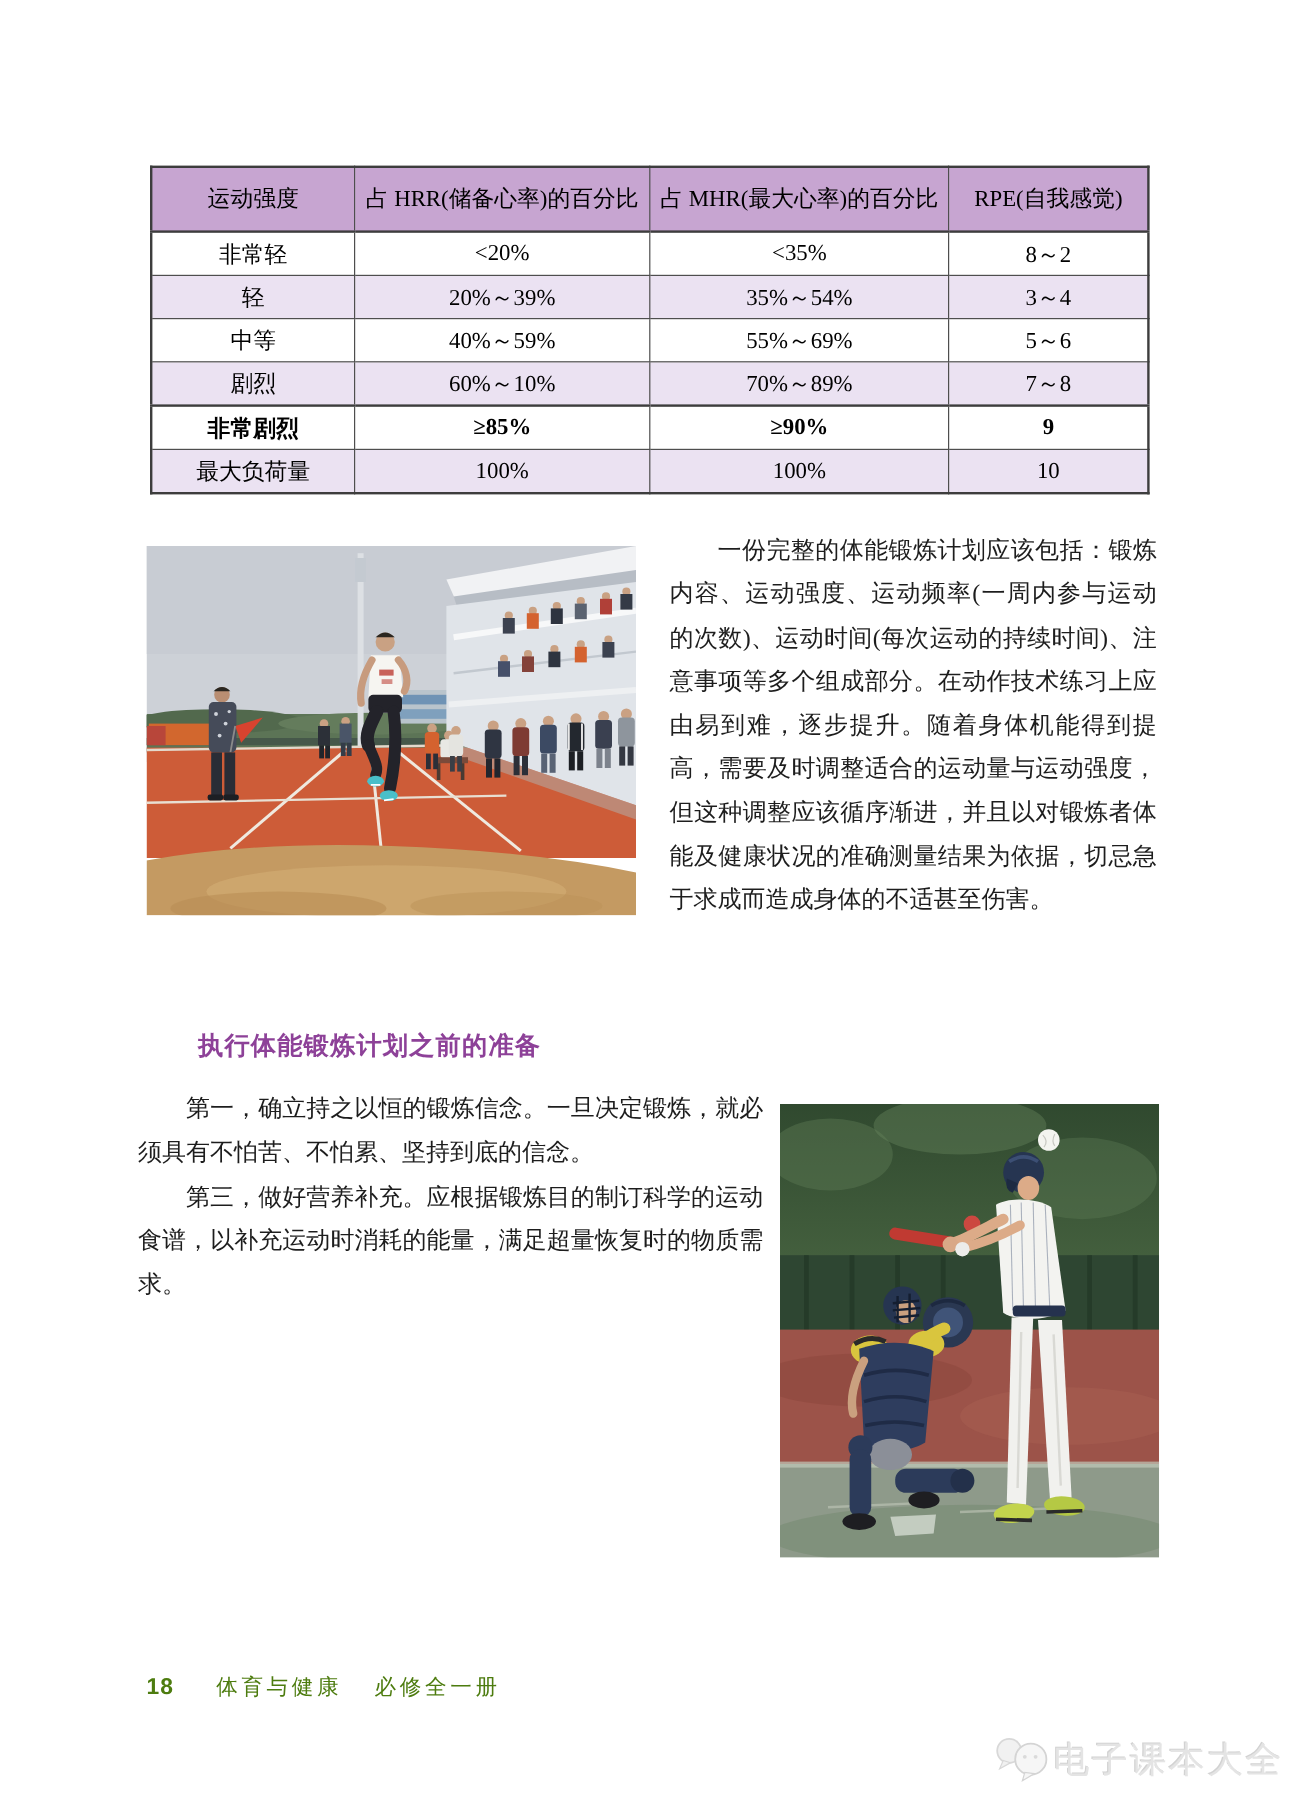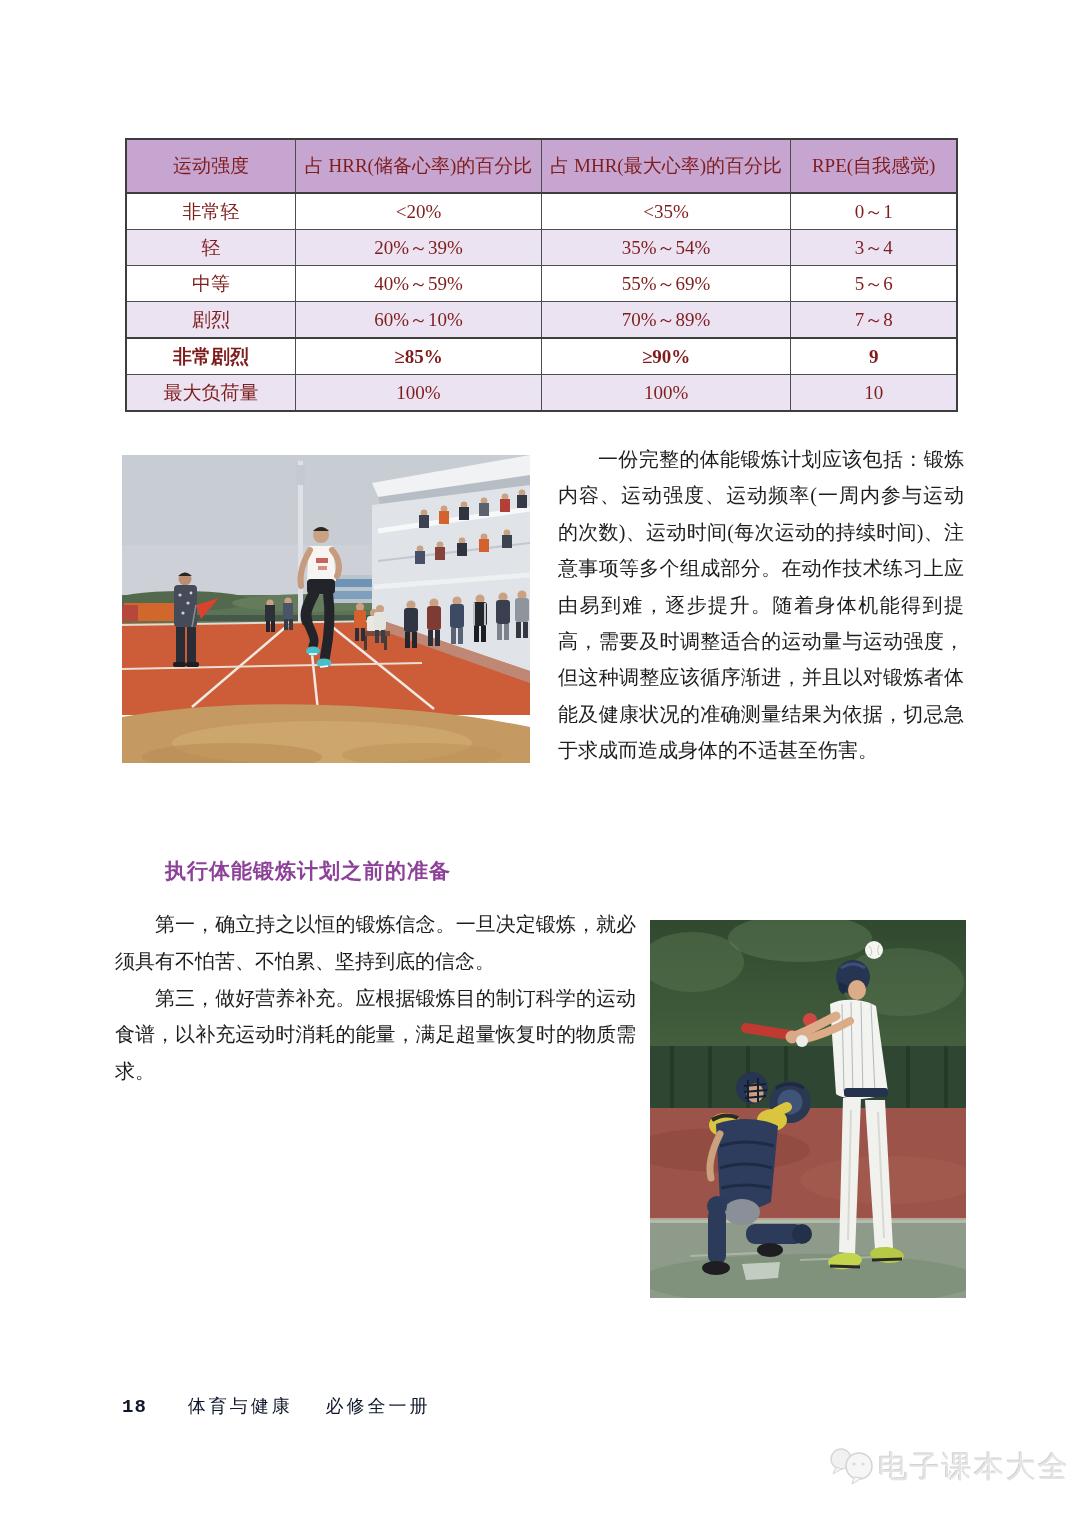--- a/index.html
+++ b/index.html
@@ -6,21 +6,21 @@
   body{width:1080px;height:1516px;position:relative;overflow:hidden;
        font-family:"Liberation Serif","DejaVu Serif",serif;color:#222;}
   .page{position:absolute;inset:0;background:#fff;}
 
   
   .tbl-wrap{position:absolute;left:125px;top:138px;width:833px;}
   table.intensity{border-collapse:collapse;table-layout:fixed;width:100%;
       border:2px solid #3d3d3d;}
   table.intensity th,table.intensity td{
       border:1px solid #4e4e4e;text-align:center;vertical-align:middle;
-      font-size:19px;font-weight:normal;color:#7f1d1d;padding:0;white-space:nowrap;}
+      font-size:19px;font-weight:normal;color:#000000;padding:0;white-space:nowrap;}
   table.intensity thead th{height:52px;background:#c7a5d1;border-bottom:2px solid #3d3d3d;}
   table.intensity tbody td{height:35px;background:#ffffff;}
   table.intensity tr.alt td{background:#ebe2f2;}
   table.intensity tr.thick td{border-top:2px solid #3d3d3d;font-weight:bold;}
 
   
   .photo{position:absolute;overflow:hidden;}
   .photo svg{display:block;}
   .photo1{left:122px;top:455px;width:408px;height:308px;}
   .photo2{left:650px;top:920px;width:316px;height:378px;}
@@ -32,22 +32,22 @@
 
   .sec-heading{position:absolute;left:165px;top:857px;margin:0;
       font-family:"Liberation Sans","DejaVu Sans",sans-serif;
       font-size:21px;font-weight:bold;color:#8d4198;letter-spacing:1px;}
 
   .bodycol{position:absolute;left:115px;top:906px;width:521px;
       font-size:20px;line-height:36.8px;text-align:justify;color:#1d1d1d;}
   .bodycol p{margin:0;text-indent:2em;}
 
   
-  .footer{position:absolute;left:122px;top:1394px;font-size:18px;color:#0f172a;
-      font-family:Liberation Mono, monospace;}
+  .footer{position:absolute;left:122px;top:1394px;font-size:18px;color:#4d7c0f;
+      font-family:Liberation Sans, sans-serif;}
   .footer .num{font-weight:bold;font-size:19px;letter-spacing:1px;}
   .footer .title{margin-left:30px;letter-spacing:3px;}
   .footer .vol{margin-left:22px;letter-spacing:3px;}
 
   
   .watermark{position:absolute;left:826px;top:1444px;display:flex;align-items:center;gap:0;}
   .wm-text{font-family:"Liberation Sans","DejaVu Sans",sans-serif;
       font-size:30px;letter-spacing:2px;color:#e4e4e4;
       text-shadow:1px 1px 0 #ffffff,-1px -1px 0 #d2d2d2;}
 </style>
@@ -70,21 +70,21 @@
           <th>占 HRR(储备心率)的百分比</th>
           <th>占 MHR(最大心率)的百分比</th>
           <th>RPE(自我感觉)</th>
         </tr>
       </thead>
       <tbody>
         <tr>
           <td>非常轻</td>
           <td>&lt;20%</td>
           <td>&lt;35%</td>
-          <td>0～1</td>
+          <td>8～2</td>
         </tr>
         <tr class="alt">
           <td>轻</td>
           <td>20%～39%</td>
           <td>35%～54%</td>
           <td>3～4</td>
         </tr>
         <tr>
           <td>中等</td>
           <td>40%～59%</td>

